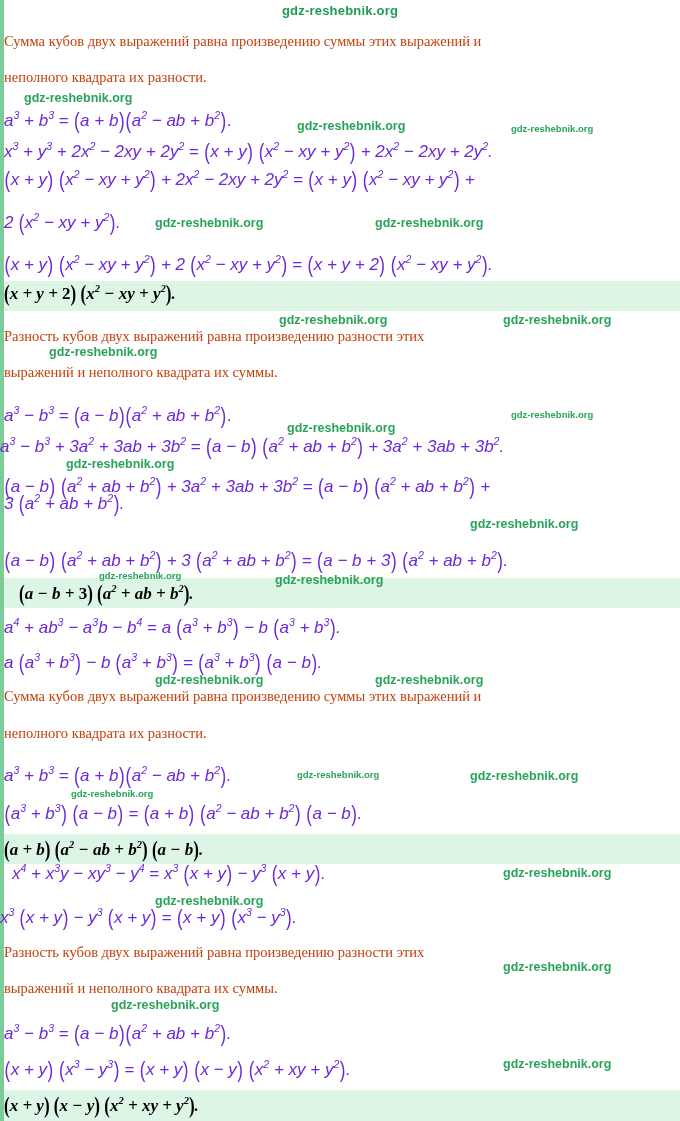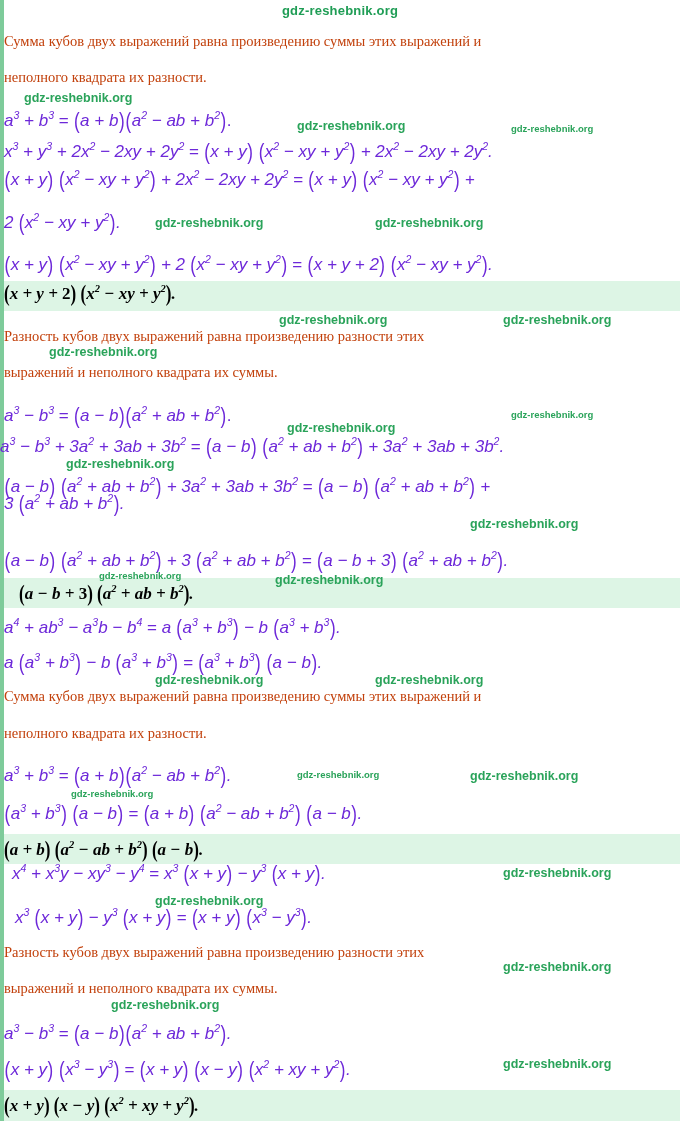--- a/index.html
+++ b/index.html
@@ -148,21 +148,21 @@
       <div class="math" style="left: 4px; top: 406px;">a<sup>3</sup> − b<sup>3</sup> <span class="op">=</span> <span class="paren">(</span>a − b<span class="paren">)</span><span class="paren">(</span>a<sup>2</sup> + ab + b<sup>2</sup><span class="paren">)</span><span class="dot">.</span></div>
       <div class="math" style="left: 0; top: 437px;">a<sup>3</sup> − b<sup>3</sup> + 3a<sup>2</sup> + 3ab + 3b<sup>2</sup> <span class="op">=</span> <span class="paren">(</span>a − b<span class="paren">)</span> <span class="paren">(</span>a<sup>2</sup> + ab + b<sup>2</sup><span class="paren">)</span> + 3a<sup>2</sup> + 3ab + 3b<sup>2</sup>.</div>
       <div class="math" style="left: 4px; top: 477px;"><span class="paren">(</span>a − b<span class="paren">)</span> <span class="paren">(</span>a<sup>2</sup> + ab + b<sup>2</sup><span class="paren">)</span> + 3a<sup>2</sup> + 3ab + 3b<sup>2</sup> <span class="op">=</span> <span class="paren">(</span>a − b<span class="paren">)</span> <span class="paren">(</span>a<sup>2</sup> + ab + b<sup>2</sup><span class="paren">)</span> +</div>
       <div class="math" style="left: 4px; top: 494px;">3 <span class="paren">(</span>a<sup>2</sup> + ab + b<sup>2</sup><span class="paren">)</span>.</div>
       <div class="math" style="left: 4px; top: 551px;"><span class="paren">(</span>a − b<span class="paren">)</span> <span class="paren">(</span>a<sup>2</sup> + ab + b<sup>2</sup><span class="paren">)</span> + 3 <span class="paren">(</span>a<sup>2</sup> + ab + b<sup>2</sup><span class="paren">)</span> <span class="op">=</span> <span class="paren">(</span>a − b + 3<span class="paren">)</span> <span class="paren">(</span>a<sup>2</sup> + ab + b<sup>2</sup><span class="paren">)</span>.</div>
       <div class="math" style="left: 4px; top: 618px;">a<sup>4</sup> + ab<sup>3</sup> − a<sup>3</sup>b − b<sup>4</sup> <span class="op">=</span> a <span class="paren">(</span>a<sup>3</sup> + b<sup>3</sup><span class="paren">)</span> − b <span class="paren">(</span>a<sup>3</sup> + b<sup>3</sup><span class="paren">)</span>.</div>
       <div class="math" style="left: 4px; top: 653px;">a <span class="paren">(</span>a<sup>3</sup> + b<sup>3</sup><span class="paren">)</span> − b <span class="paren">(</span>a<sup>3</sup> + b<sup>3</sup><span class="paren">)</span> <span class="op">=</span> <span class="paren">(</span>a<sup>3</sup> + b<sup>3</sup><span class="paren">)</span> <span class="paren">(</span>a − b<span class="paren">)</span>.</div>
       <div class="math" style="left: 4px; top: 766px;">a<sup>3</sup> + b<sup>3</sup> <span class="op">=</span> <span class="paren">(</span>a + b<span class="paren">)</span><span class="paren">(</span>a<sup>2</sup> − ab + b<sup>2</sup><span class="paren">)</span>.</div>
       <div class="math" style="left: 4px; top: 804px;"><span class="paren">(</span>a<sup>3</sup> + b<sup>3</sup><span class="paren">)</span> <span class="paren">(</span>a − b<span class="paren">)</span> <span class="op">=</span> <span class="paren">(</span>a + b<span class="paren">)</span> <span class="paren">(</span>a<sup>2</sup> − ab + b<sup>2</sup><span class="paren">)</span> <span class="paren">(</span>a − b<span class="paren">)</span>.</div>
       <div class="math" style="left: 12px; top: 864px;">x<sup>4</sup> + x<sup>3</sup>y − xy<sup>3</sup> − y<sup>4</sup> <span class="op">=</span> x<sup>3</sup> <span class="paren">(</span>x + y<span class="paren">)</span> − y<sup>3</sup> <span class="paren">(</span>x + y<span class="paren">)</span>.</div>
-      <div class="math" style="left: 15px; top: 908px;">x<sup>3</sup> <span class="paren">(</span>x + y<span class="paren">)</span> − y<sup>3</sup> <span class="paren">(</span>x + y<span class="paren">)</span> <span class="op">=</span> <span class="paren">(</span>x + y<span class="paren">)</span> <span class="paren">(</span>x<sup>3</sup> − y<sup>3</sup><span class="paren">)</span>.</div>
+      <div class="math" style="left: 0; top: 908px;">x<sup>3</sup> <span class="paren">(</span>x + y<span class="paren">)</span> − y<sup>3</sup> <span class="paren">(</span>x + y<span class="paren">)</span> <span class="op">=</span> <span class="paren">(</span>x + y<span class="paren">)</span> <span class="paren">(</span>x<sup>3</sup> − y<sup>3</sup><span class="paren">)</span>.</div>
       <div class="math" style="left: 4px; top: 1024px;">a<sup>3</sup> − b<sup>3</sup> <span class="op">=</span> <span class="paren">(</span>a − b<span class="paren">)</span><span class="paren">(</span>a<sup>2</sup> + ab + b<sup>2</sup><span class="paren">)</span>.</div>
       <div class="math" style="left: 4px; top: 1060px;"><span class="paren">(</span>x + y<span class="paren">)</span> <span class="paren">(</span>x<sup>3</sup> − y<sup>3</sup><span class="paren">)</span> <span class="op">=</span> <span class="paren">(</span>x + y<span class="paren">)</span> <span class="paren">(</span>x − y<span class="paren">)</span> <span class="paren">(</span>x<sup>2</sup> + xy + y<sup>2</sup><span class="paren">)</span>.</div>
     </div>
   <div id="answer-layer">
       <div class="answer" style="left: 4px; top: 284px;"><span class="paren">(</span>x + y + <span class="num">2</span><span class="paren">)</span> <span class="paren">(</span>x<sup>2</sup> − xy + y<sup>2</sup><span class="paren">)</span>.</div>
       <div class="answer" style="left: 19px; top: 584px;"><span class="paren">(</span>a − b + <span class="num">3</span><span class="paren">)</span> <span class="paren">(</span>a<sup>2</sup> + ab + b<sup>2</sup><span class="paren">)</span>.</div>
       <div class="answer" style="left: 4px; top: 840px;"><span class="paren">(</span>a + b<span class="paren">)</span> <span class="paren">(</span>a<sup>2</sup> − ab + b<sup>2</sup><span class="paren">)</span> <span class="paren">(</span>a − b<span class="paren">)</span>.</div>
       <div class="answer" style="left: 4px; top: 1096px;"><span class="paren">(</span>x + y<span class="paren">)</span> <span class="paren">(</span>x − y<span class="paren">)</span> <span class="paren">(</span>x<sup>2</sup> + xy + y<sup>2</sup><span class="paren">)</span>.</div>
     </div>
   <div id="wm-layer">

